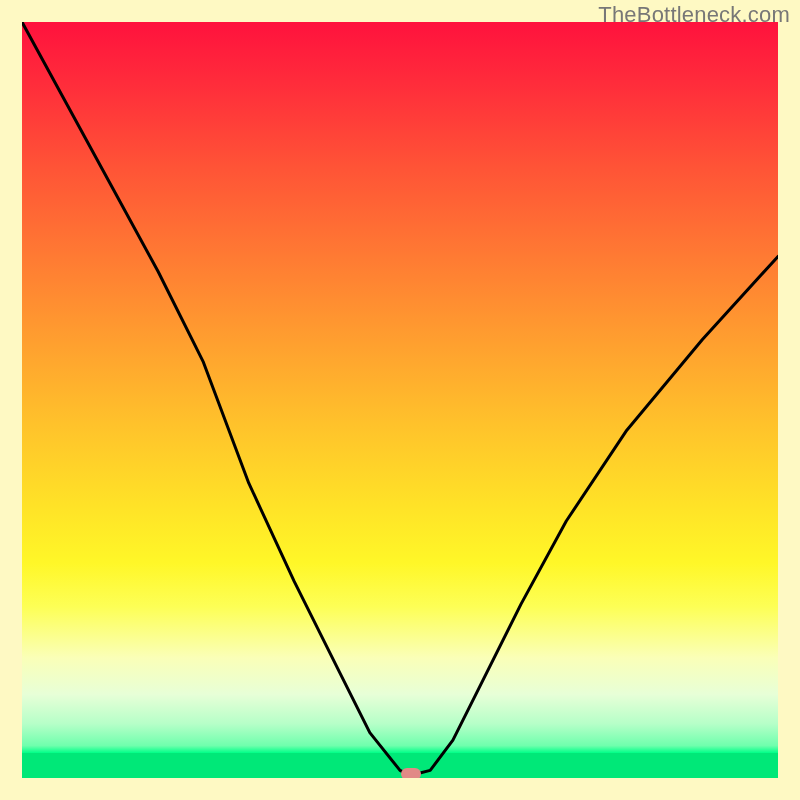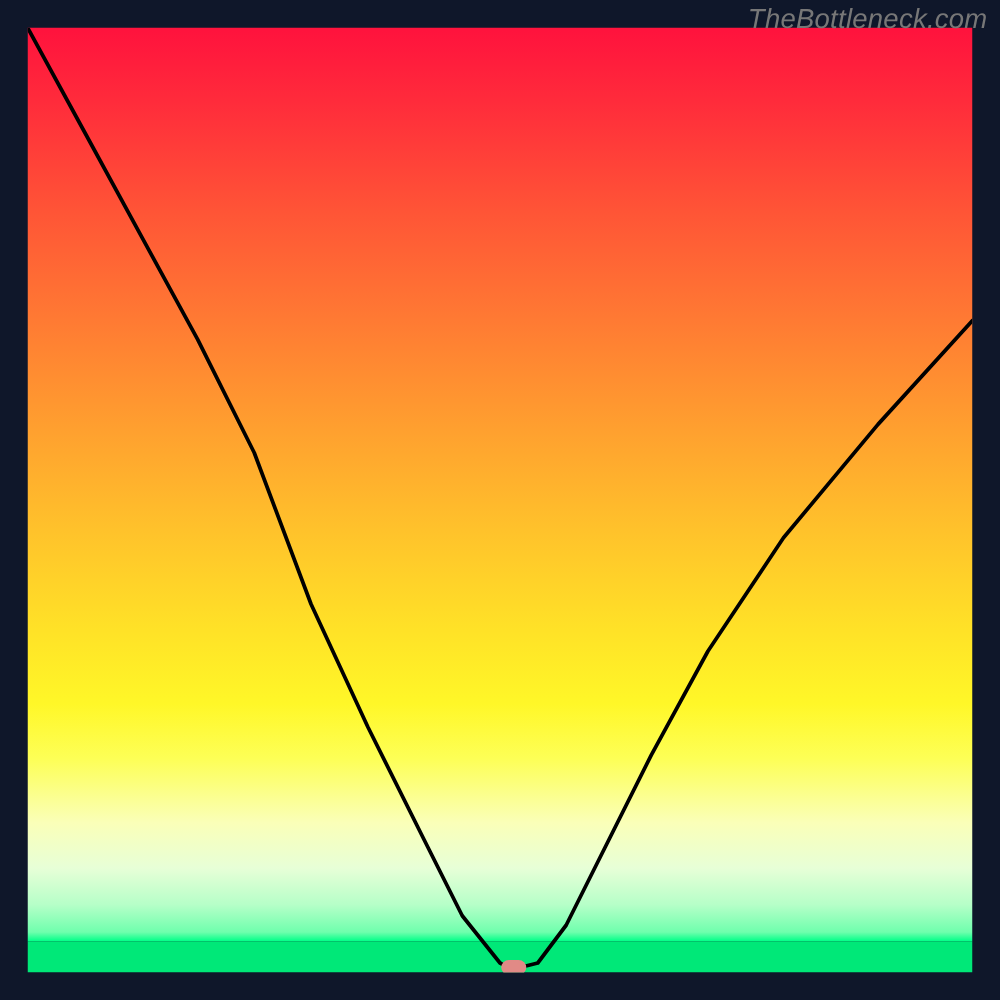--- a/index.html
+++ b/index.html
@@ -8,22 +8,21 @@
     width: 800px;
     height: 800px;
     background: #000;
     font-family: Arial, Helvetica, sans-serif;
     overflow: hidden;
   }
   .stage {
     position: relative;
     width: 800px;
     height: 800px;
-    background: #0f172a;
-    font-style: italic;
+    background: #fef9c3;
   }
   .watermark {
     position: absolute;
     top: 2px;
     right: 10px;
     color: #777;
     font-size: 22px;
     font-weight: 400;
     letter-spacing: 0.2px;
     z-index: 10;

